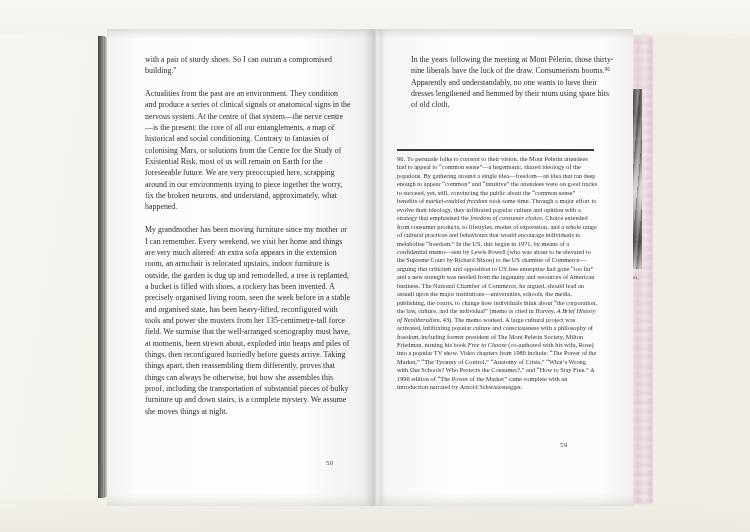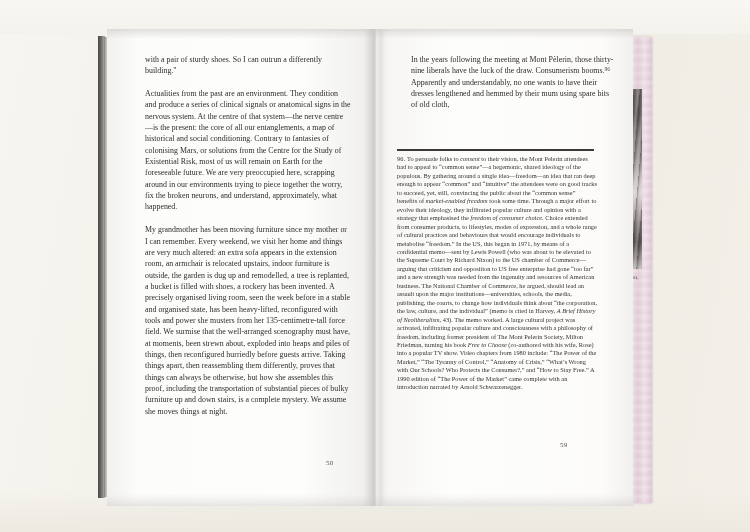--- a/index.html
+++ b/index.html
@@ -267,21 +267,21 @@
       </div>
       <div class="cover-caption">rden,</div>
     </div>
 
     <div class="left-edge"></div>
     <div class="left-edge-soft"></div>
 
     <div class="page page-left">
       <div class="page-inner">
         <div class="textblock col-left">
-          <p>with a pair of sturdy shoes. So I can outrun a differently building."</p>
+          <p>with a pair of sturdy shoes. So I can outrun a compromised building."</p>
           <p>Actualities from the past are an environment. They condition and produce a series of clinical signals or anatomical signs in the nervous system. At the centre of that system—the nerve centre—is the present: the core of all our entanglements, a map of historical and social conditioning. Contrary to fantasies of colonising Mars, or solutions from the Centre for the Study of Existential Risk, most of us will remain on Earth for the foreseeable future. We are very preoccupied here, scrapping around in our environments trying to piece together the worry, fix the broken neurons, and understand, approximately, what happened.</p>
           <p>My grandmother has been moving furniture since my mother or I can remember. Every weekend, we visit her home and things are very much altered: an extra sofa appears in the extension room, an armchair is relocated upstairs, indoor furniture is outside, the garden is dug up and remodelled, a tree is replanted, a bucket is filled with shoes, a rockery has been invented. A precisely organised living room, seen the week before in a stable and organised state, has been heavy-lifted, reconfigured with tools and power she musters from her 135-centimetre-tall force field. We surmise that the well-arranged scenography must have, at moments, been strewn about, exploded into heaps and piles of things, then reconfigured hurriedly before guests arrive. Taking things apart, then reassembling them differently, proves that things can always be otherwise, but how she assembles this proof, including the transportation of substantial pieces of bulky furniture up and down stairs, is a complete mystery. We assume she moves things at night.</p>
         </div>
         <div class="folio folio-left">50</div>
       </div>
     </div>
 
     <div class="page page-right">
       <div class="page-inner">
         <div class="textblock col-right">

